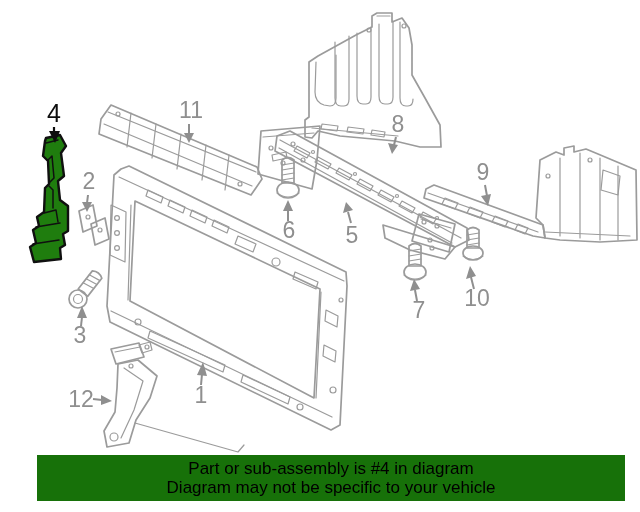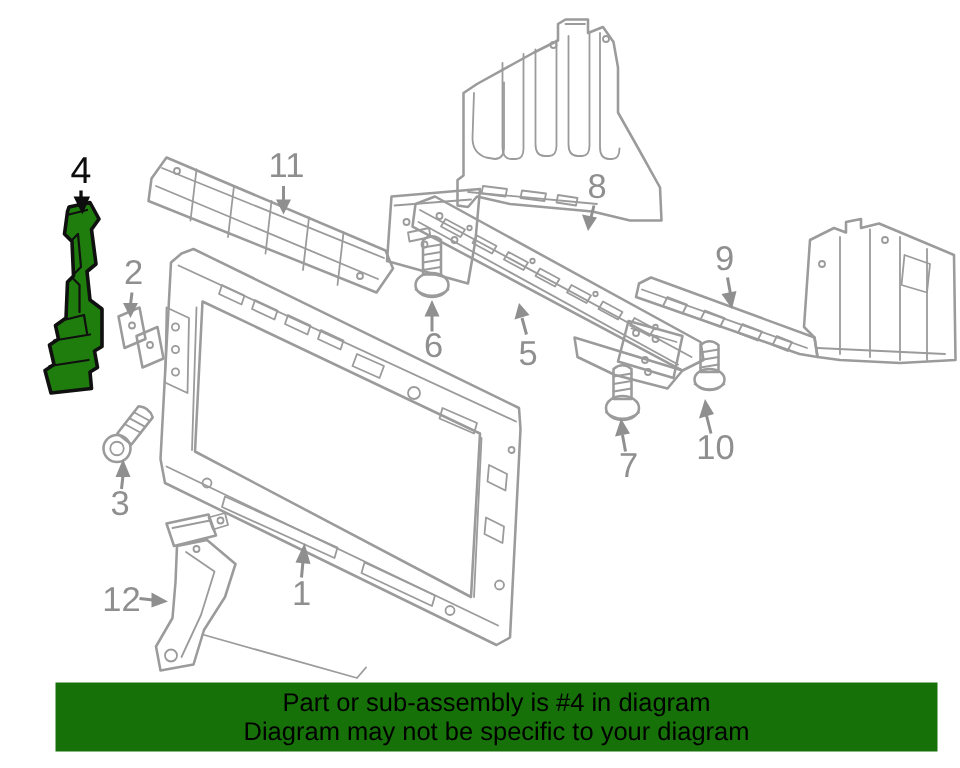--- a/index.html
+++ b/index.html
@@ -257,15 +257,15 @@
     <polygon class="arrh" points="101,395 101,405 112,401"></polygon>
 
     <text class="lbl" x="201" y="403">1</text>
     <path class="arr" d="M201,385 L202,374"></path>
     <polygon class="arrh" points="197,375 207,376 203,362"></polygon>
   </g>
 </svg>
 
 <div class="banner">
   <div>Part or sub-assembly is #4 in diagram</div>
-  <div>Diagram may not be specific to your diagram</div>
+  <div>Diagram may not be specific to your vehicle</div>
 </div>
 </div>
 
 </body></html>

